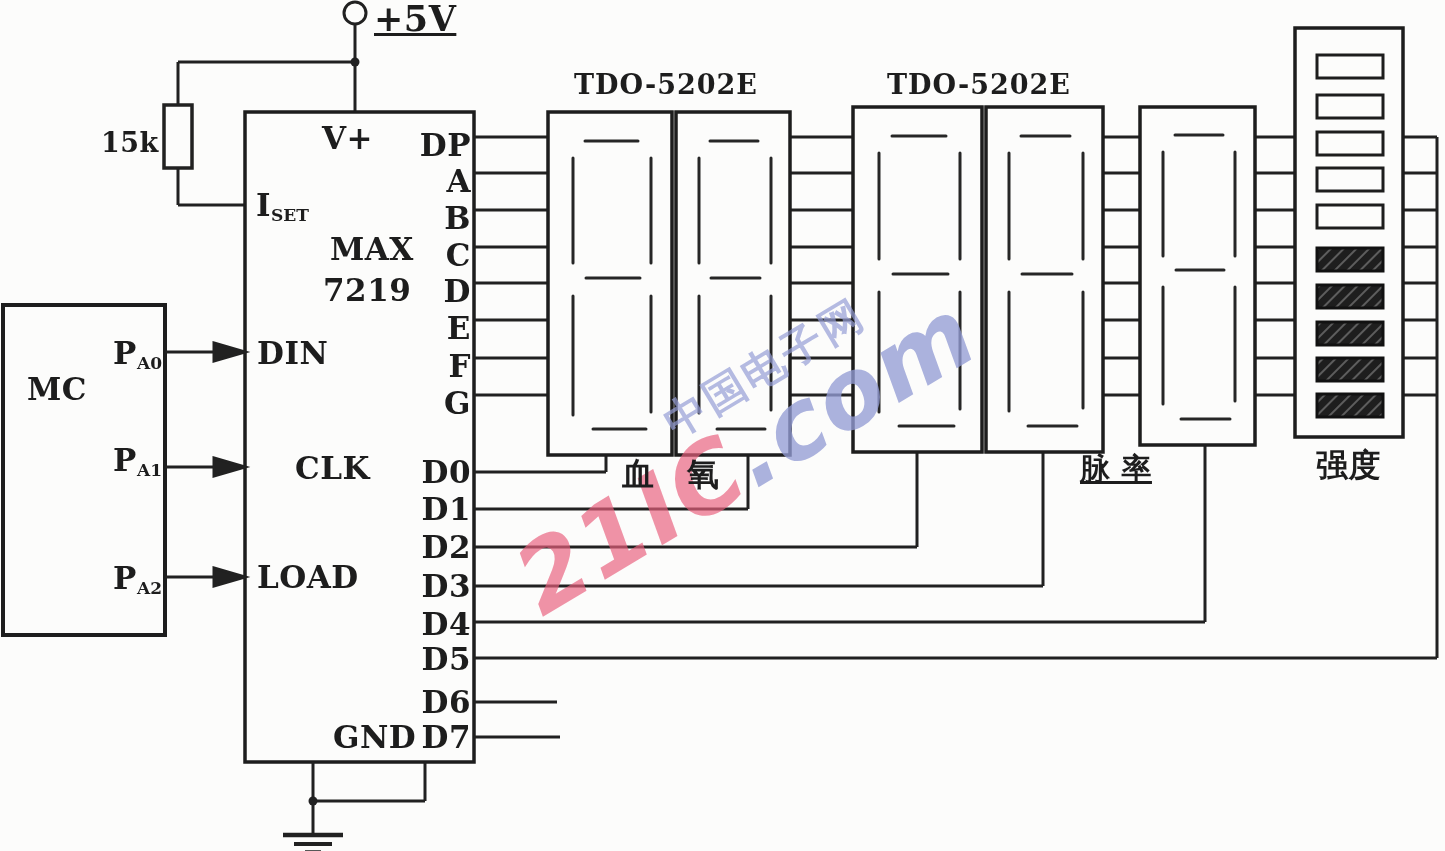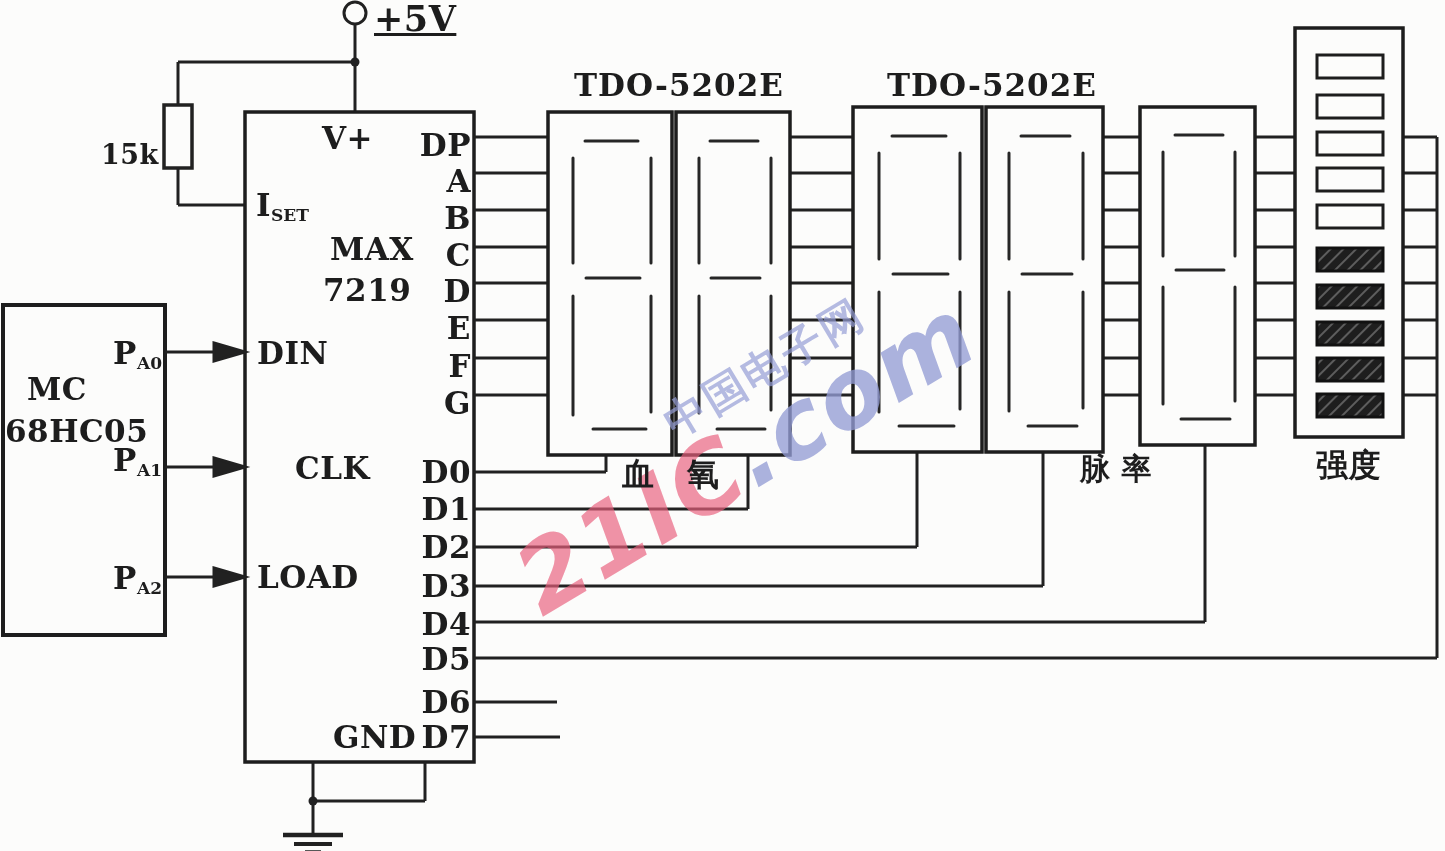--- a/index.html
+++ b/index.html
@@ -9,21 +9,21 @@
   }
   #schematic-svg{position:absolute;left:0;top:0;}
   .lbl{
     position:absolute;font-weight:bold;font-size:31px;line-height:36px;
     white-space:nowrap;color:#1d1d1d;letter-spacing:0.5px;
   }
   .lbl sub{font-size:0.55em;vertical-align:-0.28em;letter-spacing:0;}
   .pin-right{width:72px;text-align:right;}
   .mcu-pin{width:70px;text-align:right;}
   .caption{font-size:32px;}
-  .part-label{font-size:31px;letter-spacing:1px;}
+  .part-label{font-size:27px;letter-spacing:1px;}
   .wm{
     position:absolute;font-family:"DejaVu Sans","Liberation Sans",sans-serif;
     font-weight:bold;white-space:nowrap;pointer-events:none;
   }
   #wm-main{
     left:550px;top:534px;font-size:96px;line-height:96px;font-style:italic;
     transform:rotate(-31deg);transform-origin:left bottom;letter-spacing:2px;
   }
   #wm-main .brand{color:rgba(233,96,125,0.68);}
   #wm-main .domain{color:rgba(148,156,213,0.78);}
@@ -209,24 +209,23 @@
       <rect x="1317" y="322" width="66" height="23" fill="url(#hatch)" stroke="#111" stroke-width="3"></rect>
       <rect x="1317" y="358" width="66" height="23" fill="url(#hatch)" stroke="#111" stroke-width="3"></rect>
       <rect x="1317" y="394" width="66" height="23" fill="url(#hatch)" stroke="#111" stroke-width="3"></rect>
     </g>
   </svg>
 
   <div id="wm-cn" class="wm">中国电子网</div>
   <div id="wm-main" class="wm"><span class="brand">21IC</span><span class="domain">.com</span></div>
 
   <div class="lbl" style="left:374px;top:1px;font-size:35px;text-decoration:underline;">+5V</div>
-  <div class="lbl" style="left:101px;top:125px;font-size:27px;margin-top:12px;">15k</div>
+  <div class="lbl" style="left:101px;top:125px;font-size:27px;">15k</div>
 
   <div class="lbl" style="left:27px;top:371px;">MC</div>
-  <div class="lbl" style="left:5px;top:413px;">68HC05</div>
   <div class="lbl mcu-pin" style="left:92px;top:335px;"><span>P</span><sub>A0</sub></div>
   <div class="lbl mcu-pin" style="left:92px;top:442px;"><span>P</span><sub>A1</sub></div>
   <div class="lbl mcu-pin" style="left:92px;top:560px;"><span>P</span><sub>A2</sub></div>
 
   <div class="lbl" style="left:322px;top:120px;">V+</div>
   <div class="lbl" style="left:256px;top:187px;"><span>I</span><sub>SET</sub></div>
   <div class="lbl" style="left:330px;top:231px;">MAX</div>
   <div class="lbl" style="left:323px;top:272px;">7219</div>
   <div class="lbl" style="left:257px;top:335px;">DIN</div>
   <div class="lbl" style="left:257px;top:450px;margin-left:38px;">CLK</div>
@@ -248,16 +247,16 @@
   <div class="lbl pin-right" style="left:399px;top:568px;">D3</div>
   <div class="lbl pin-right" style="left:399px;top:606px;">D4</div>
   <div class="lbl pin-right" style="left:399px;top:641px;">D5</div>
   <div class="lbl pin-right" style="left:399px;top:684px;">D6</div>
   <div class="lbl pin-right" style="left:399px;top:719px;">D7</div>
 
   <div class="lbl part-label" style="left:574px;top:67px;">TDO-5202E</div>
   <div class="lbl part-label" style="left:887px;top:67px;">TDO-5202E</div>
 
   <div class="lbl caption" style="left:622px;top:456px;">血　氧</div>
-  <div class="lbl caption" style="left:1080px;top:451px;font-size:30px;">脉 率</div>
+  <div class="lbl caption" style="left:1080px;top:451px;font-size:30px;text-decoration:underline;">脉 率</div>
   <div class="lbl caption" style="left:1316px;top:447px;">强度</div>
 
 </div>
 
 </body></html>

